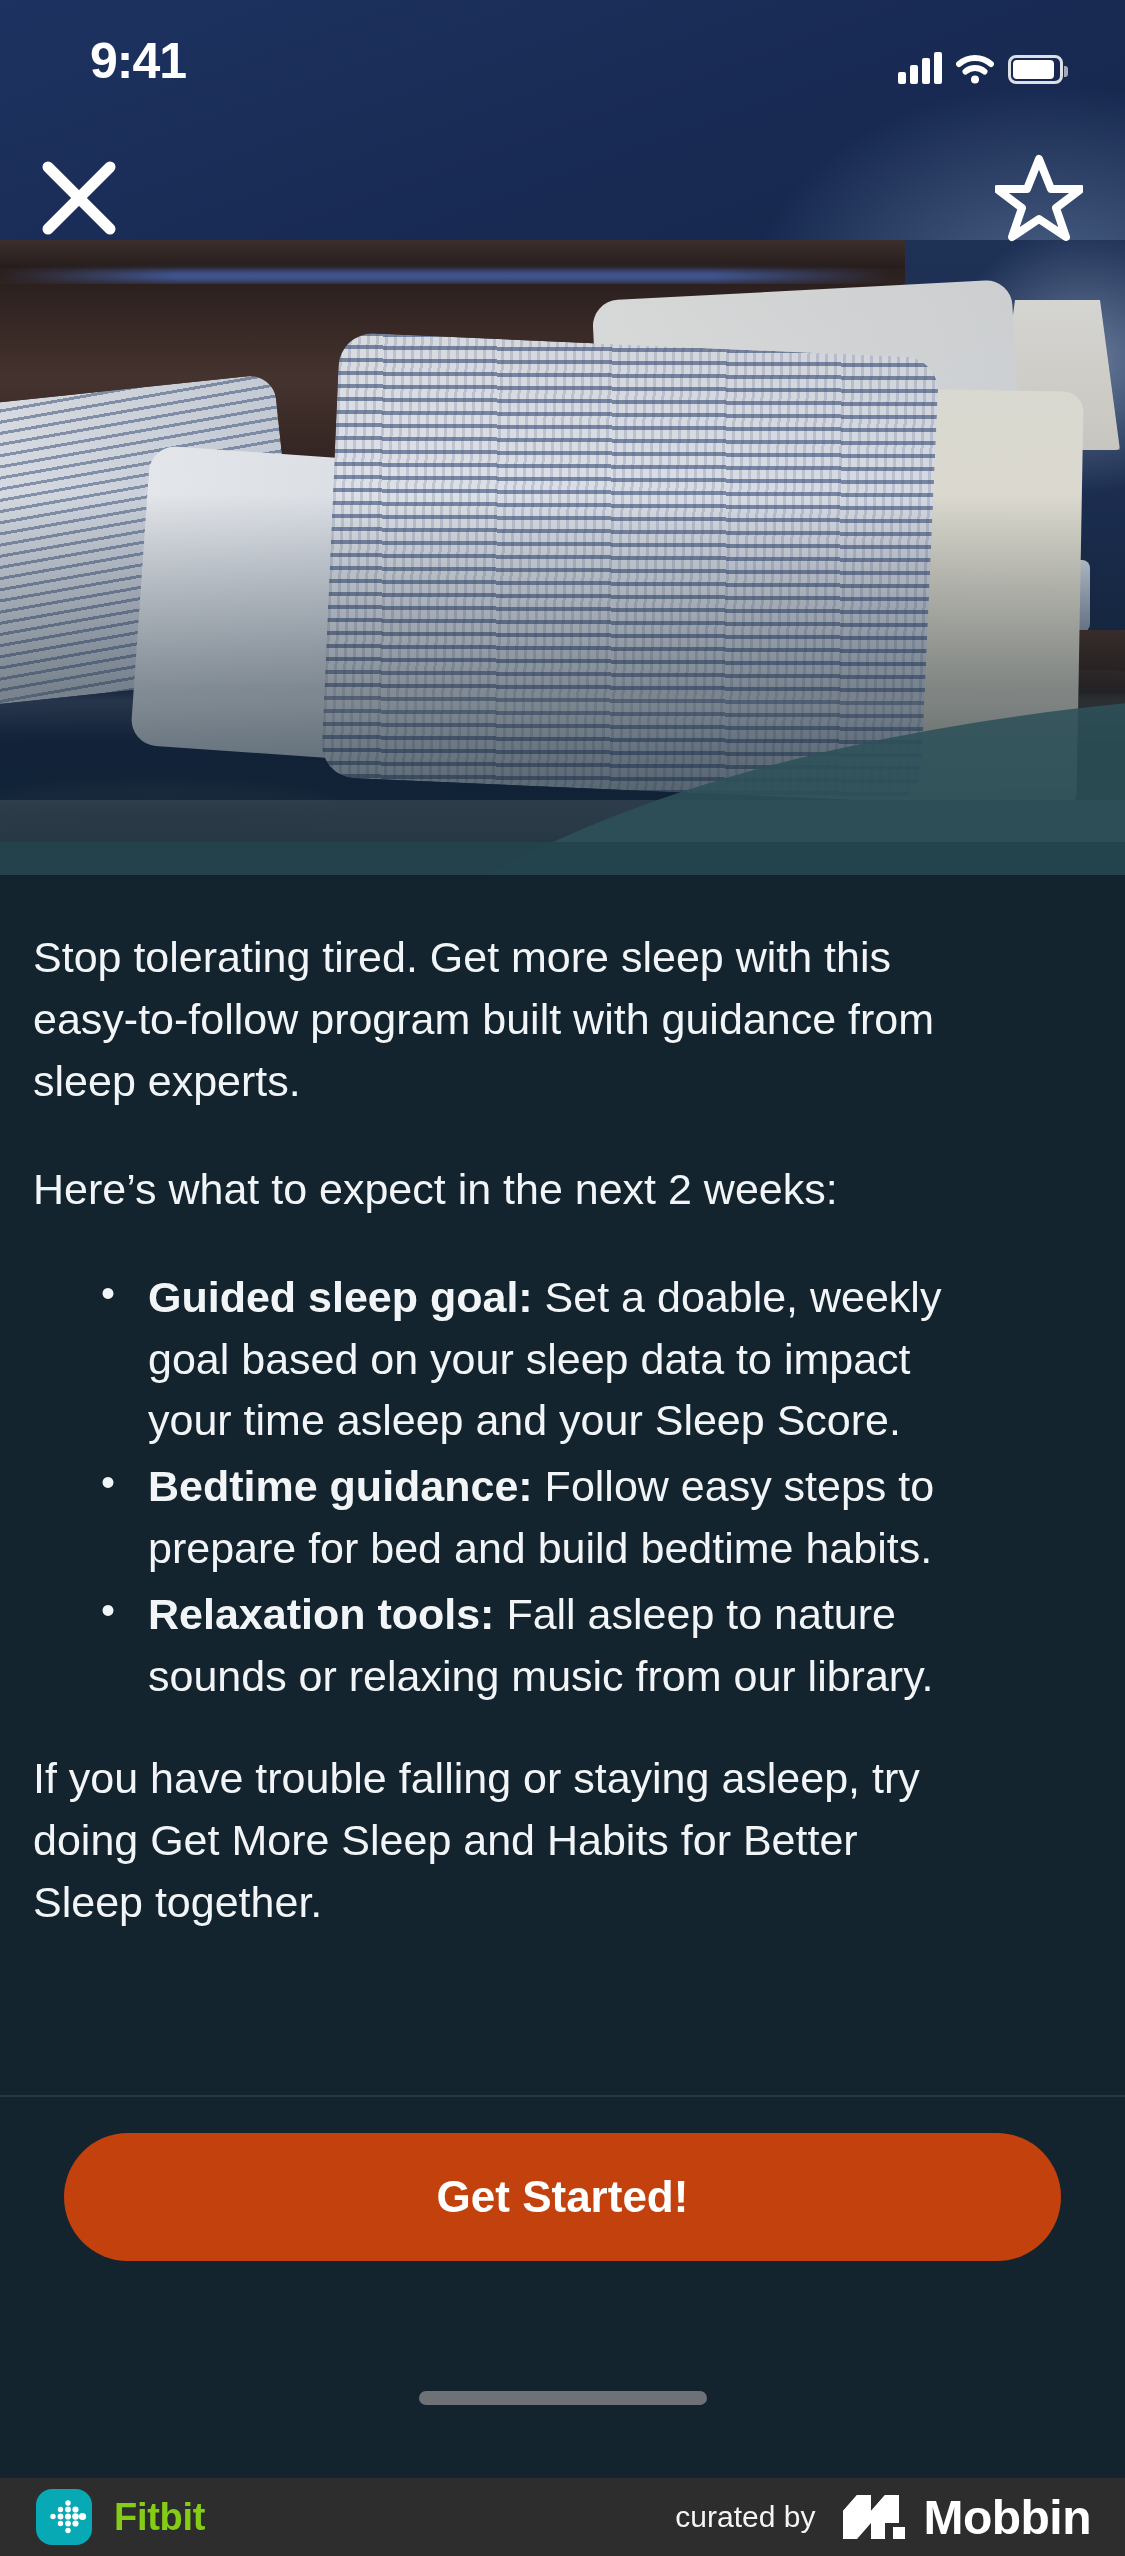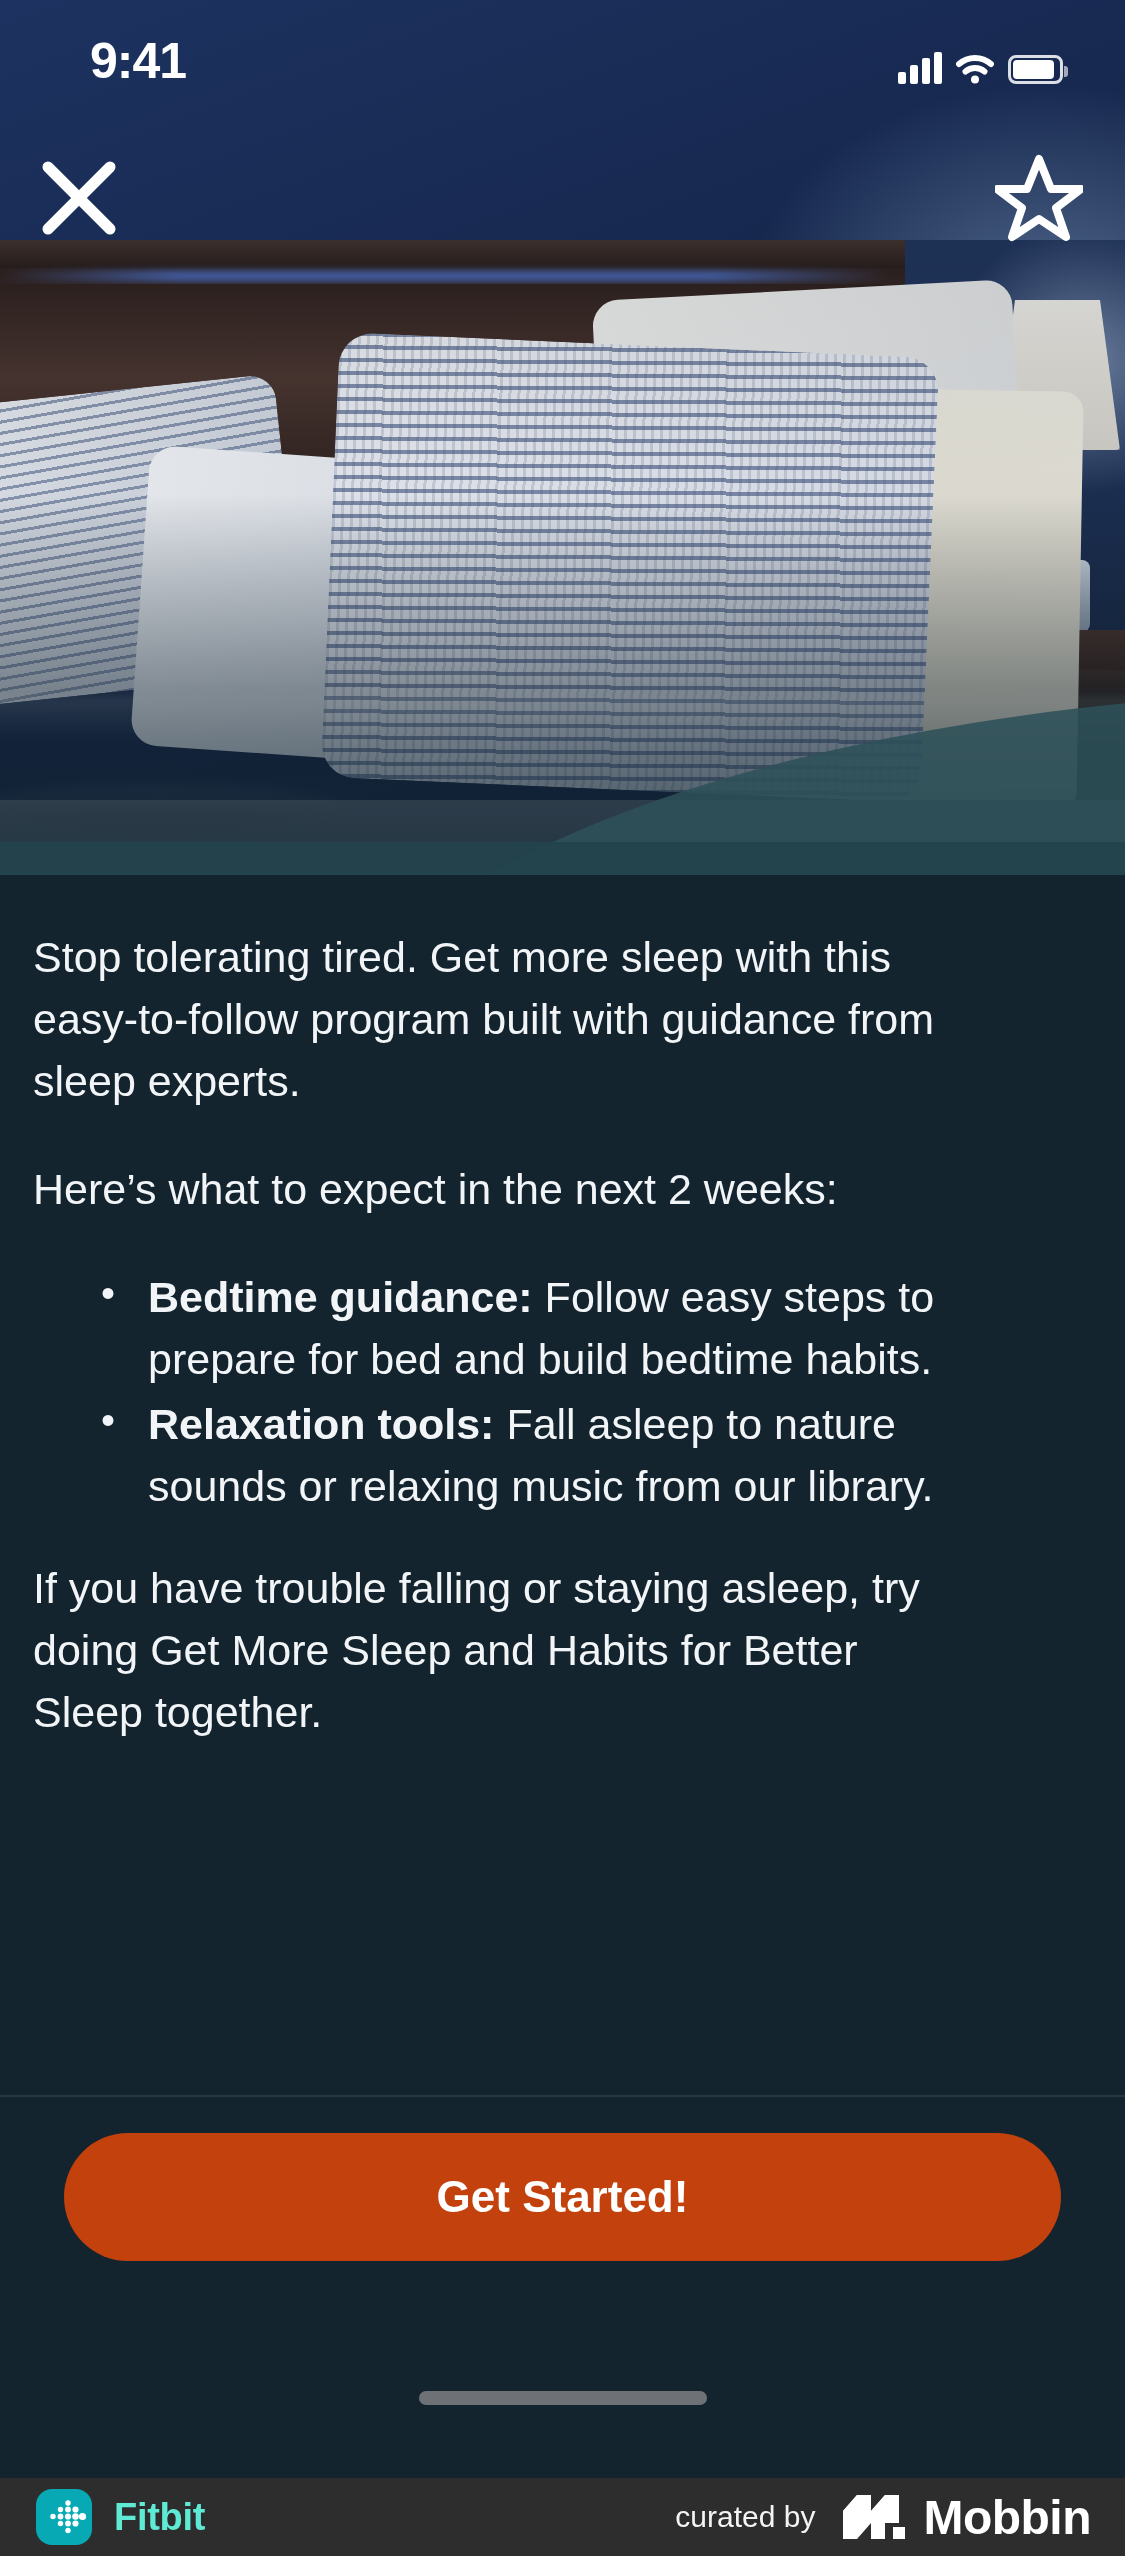--- a/index.html
+++ b/index.html
@@ -252,21 +252,21 @@
     position:absolute; left:0; top:2478px; width:1125px; height:78px;
     background:#2d2d2d; z-index:80;
     display:flex; align-items:center;
   }
   #app-badge{
     width:56px; height:56px; margin-left:36px;
     background:#07aab4; border-radius:16px; position:relative; flex:0 0 auto;
   }
   #app-badge svg{ position:absolute; inset:0; }
   #app-name{
-    margin-left:22px; color:#5eead4; font-size:38px; font-weight:700;
+    margin-left:22px; color:#84cc16; font-size:38px; font-weight:700;
     letter-spacing:-.3px;
   }
   #curated{
     margin-left:auto; color:#ffffff; font-size:30px; font-weight:400; opacity:.95;
   }
   #mobbin-logo{ margin-left:22px; width:70px; height:48px; flex:0 0 auto; }
   #mobbin-name{
     margin-left:16px; margin-right:34px;
     color:#ffffff; font-size:48px; font-weight:700; letter-spacing:-.5px;
   }
@@ -347,20 +347,23 @@
           <b></b>
         </span>
     </div>
   </div>
 
   <div id="body-scroll">
     <div id="body-inner">
       <p class="para">Stop tolerating tired. Get more sleep with this easy-to-follow program built with guidance from sleep experts.</p>
       <p class="para">Here’s what to expect in the next 2 weeks:</p>
       <ul id="benefits">
+        <li>
+          <b>Guided sleep goal:</b><span> Set a doable, weekly goal based on your sleep data to impact your time asleep and your Sleep Score.</span>
+        </li>
         <li>
           <b>Bedtime guidance:</b><span> Follow easy steps to prepare for bed and build bedtime habits.</span>
         </li>
         <li>
           <b>Relaxation tools:</b><span> Fall asleep to nature sounds or relaxing music from our library.</span>
         </li>
       </ul>
       <p class="para">If you have trouble falling or staying asleep, try doing Get More Sleep and Habits for Better Sleep together.</p>
     </div>
   </div>

